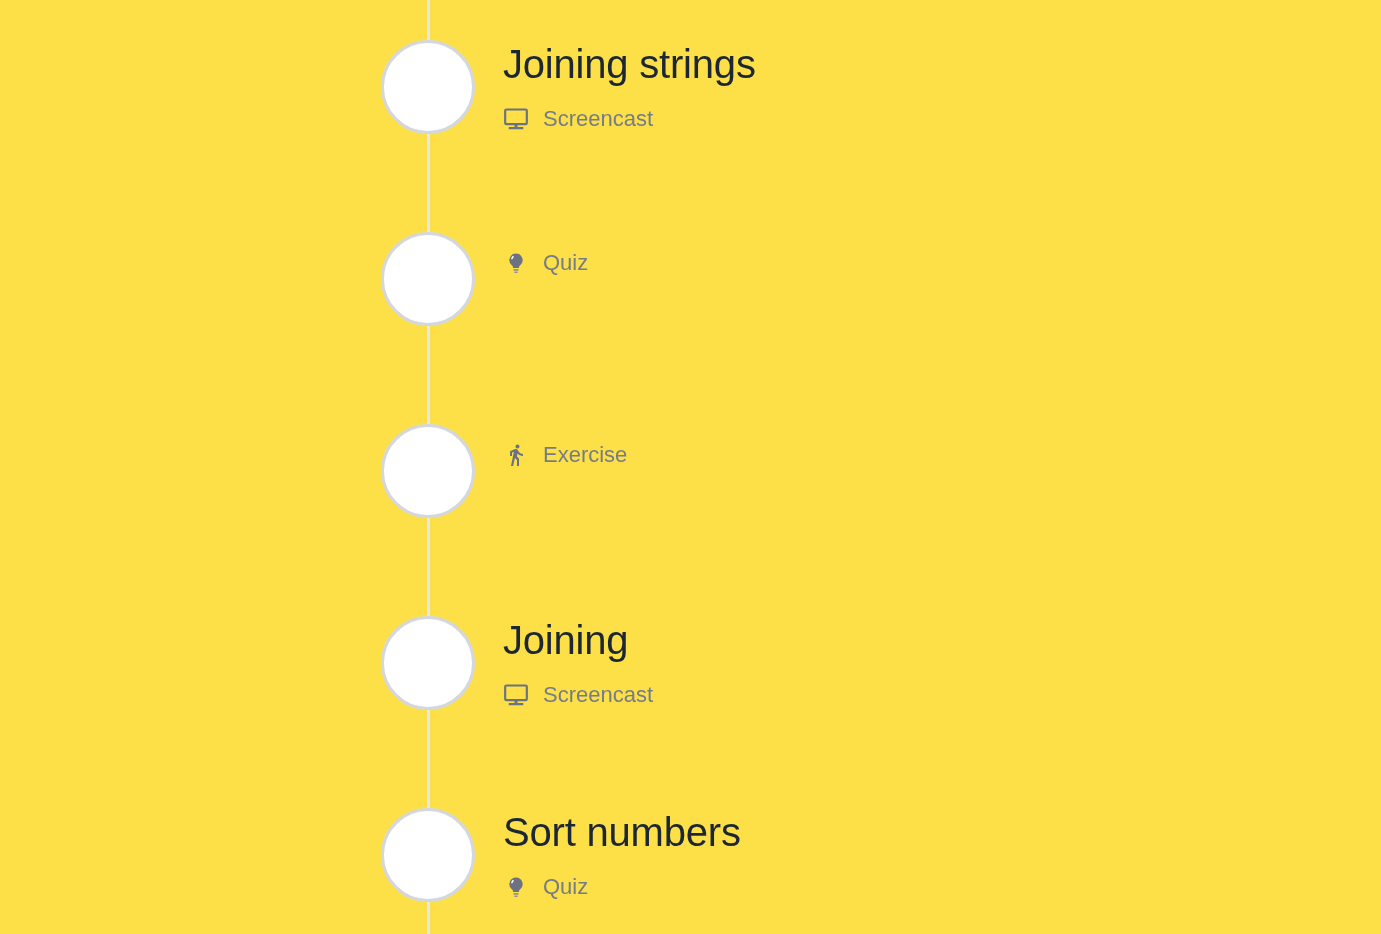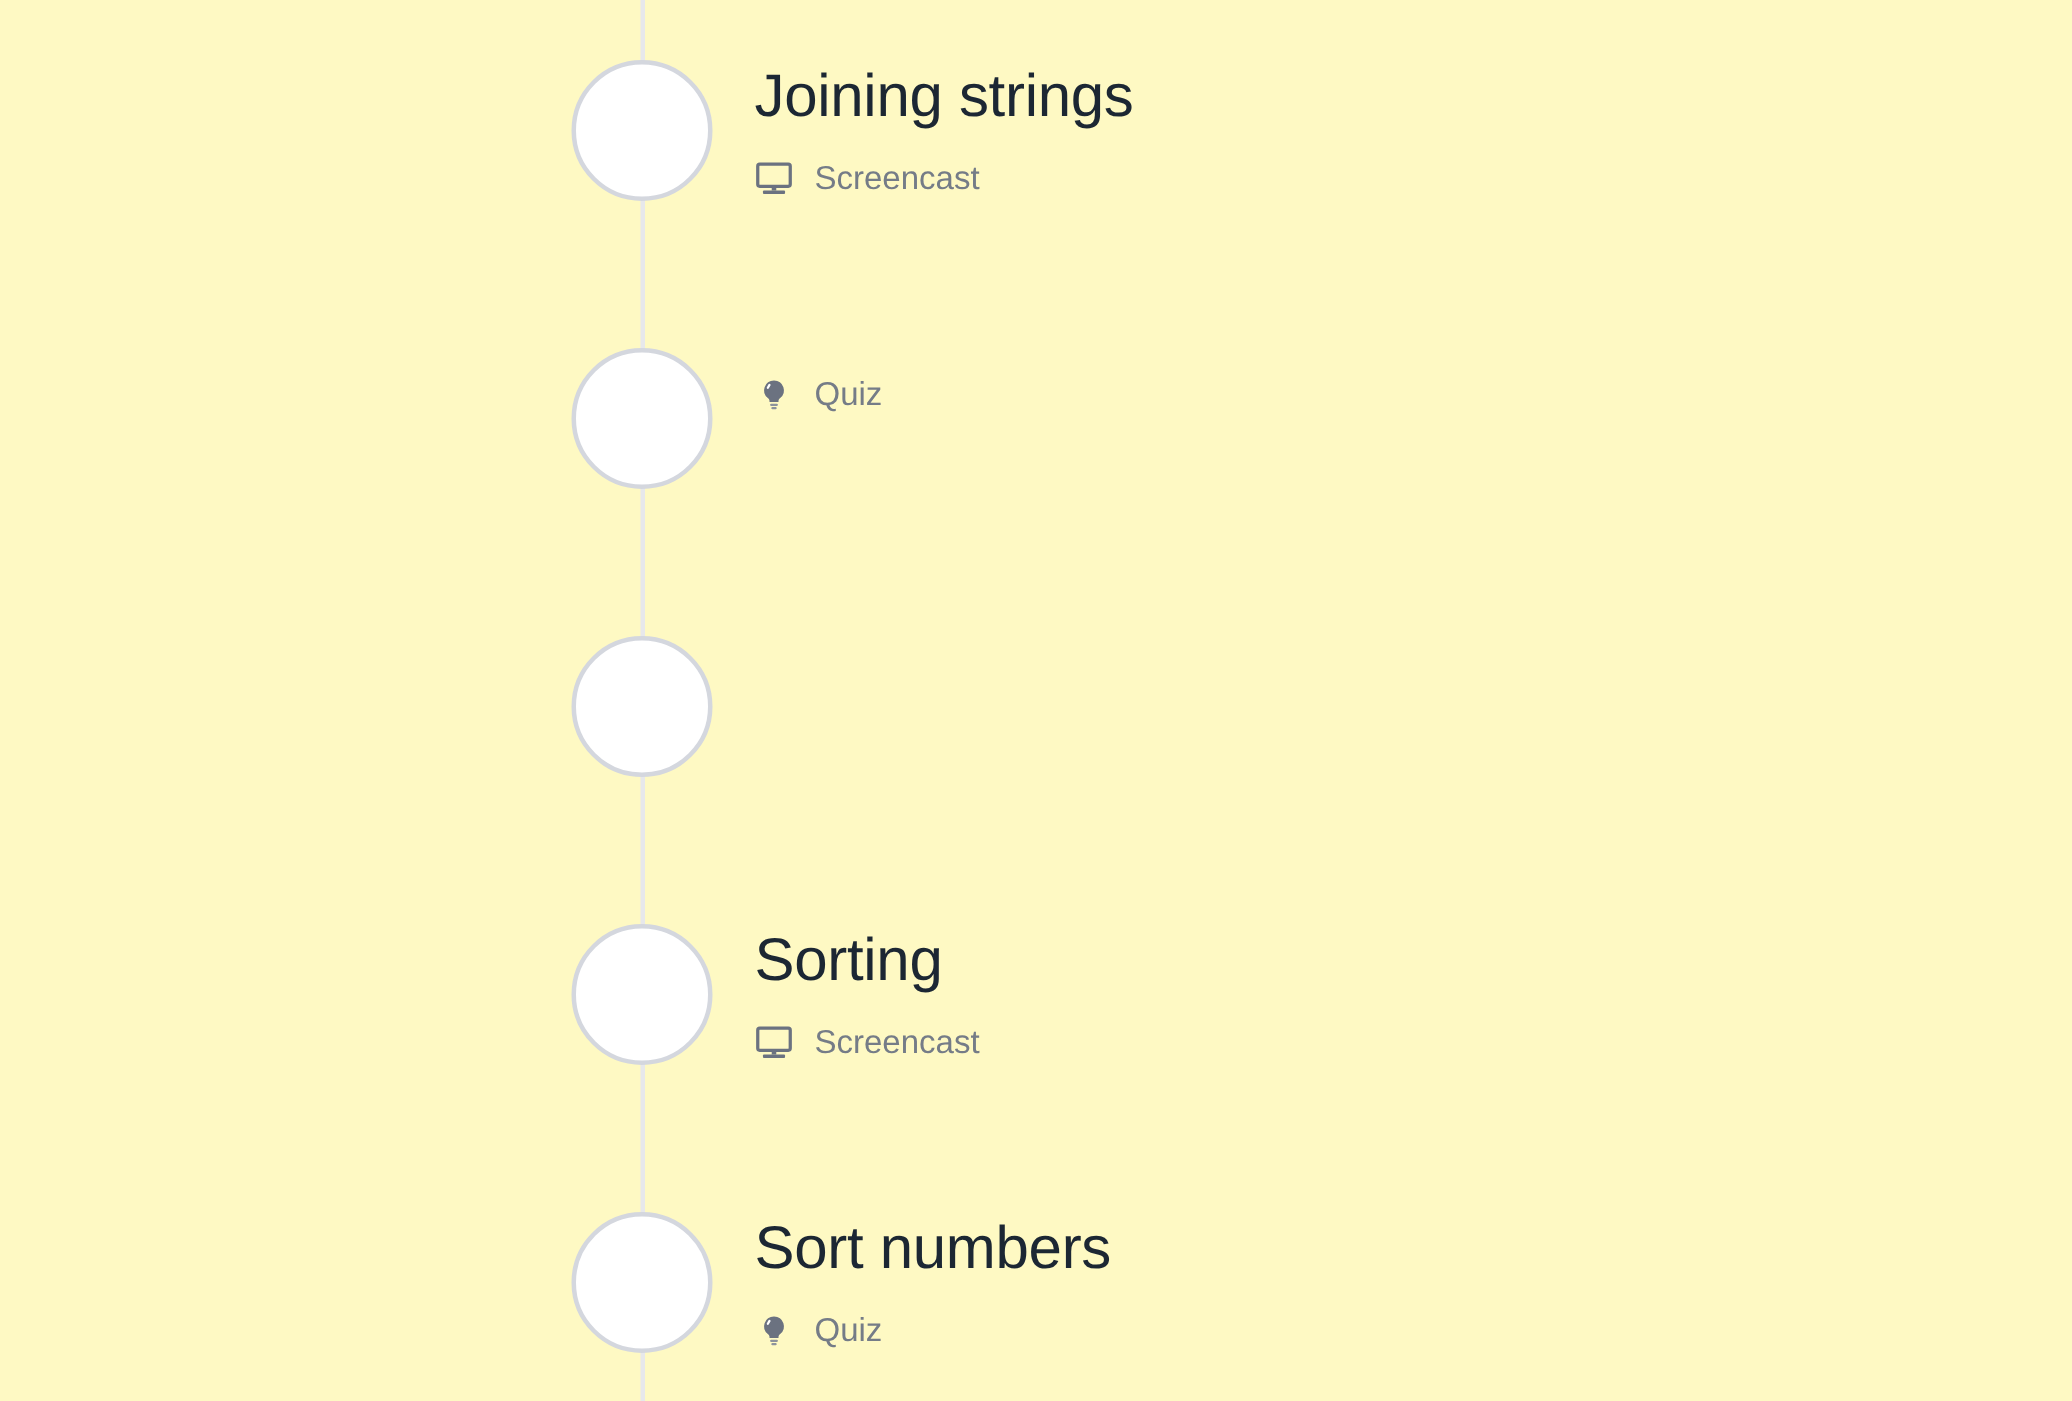--- a/index.html
+++ b/index.html
@@ -8,21 +8,21 @@
     height: 934px;
     background: #ffffff;
     font-family: "Liberation Sans", sans-serif;
     overflow: hidden;
     position: relative;
   }
   .page {
     position: relative;
     width: 1381px;
     height: 934px;
-    background: #fef9c3;
+    background: #fde047;
   }
   .timeline-line {
     position: absolute;
     left: 427px;
     top: 0;
     width: 3px;
     height: 934px;
     background: #e7e8eb;
   }
   .timeline {
@@ -121,27 +121,35 @@
             </svg>
           </span>
           <span class="meta-label">Quiz</span>
         </div>
       </div>
     </div>
 
     <div class="item">
       <div class="node"></div>
       <div class="content">
+        <div class="meta">
+          <span class="icon-slot">
+            <svg width="24" height="24" viewBox="0 0 24 24" fill="currentColor">
+              <path d="M13.5 5.5c1.1 0 2-.9 2-2s-.9-2-2-2-2 .9-2 2 .9 2 2 2zM9.8 8.9 7 23h2.1l1.8-8 2.1 2v6h2v-7.5l-2.1-2 .6-3C14.8 12 16.8 13 19 13v-2c-1.9 0-3.5-1-4.3-2.4l-1-1.6c-.4-.6-1-1-1.7-1-.3 0-.5.1-.8.1L6 8.3V13h2V9.6l1.8-.7"></path>
+            </svg>
+          </span>
+          <span class="meta-label">Exercise</span>
+        </div>
       </div>
     </div>
 
     <div class="item">
       <div class="node"></div>
       <div class="content">
-        <div class="title">Sorting</div>
+        <div class="title">Joining</div>
         <div class="meta">
           <span class="icon-slot">
             <svg width="26" height="26" viewBox="0 0 24 24" fill="currentColor">
               <rect x="2" y="3.2" width="20" height="13.6" rx="1.2" fill="none" stroke="currentColor" stroke-width="2"></rect>
               <rect x="10.6" y="16.8" width="2.8" height="2.6"></rect>
               <rect x="5.2" y="19.4" width="13.6" height="2.1" rx="0.6"></rect>
             </svg>
           </span>
           <span class="meta-label">Screencast</span>
         </div>

